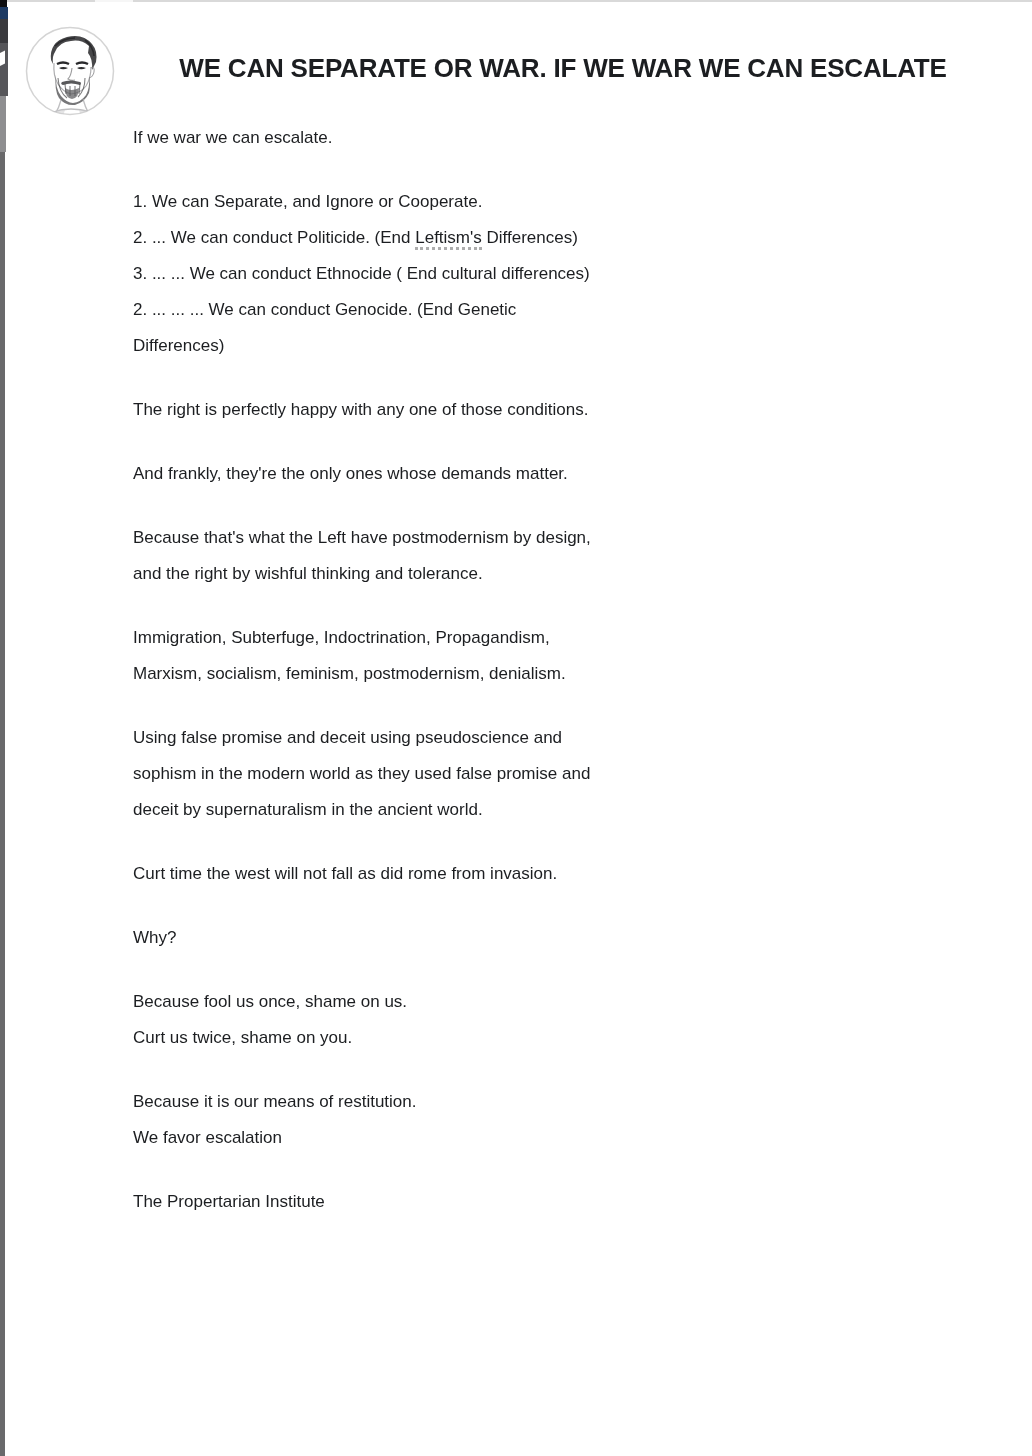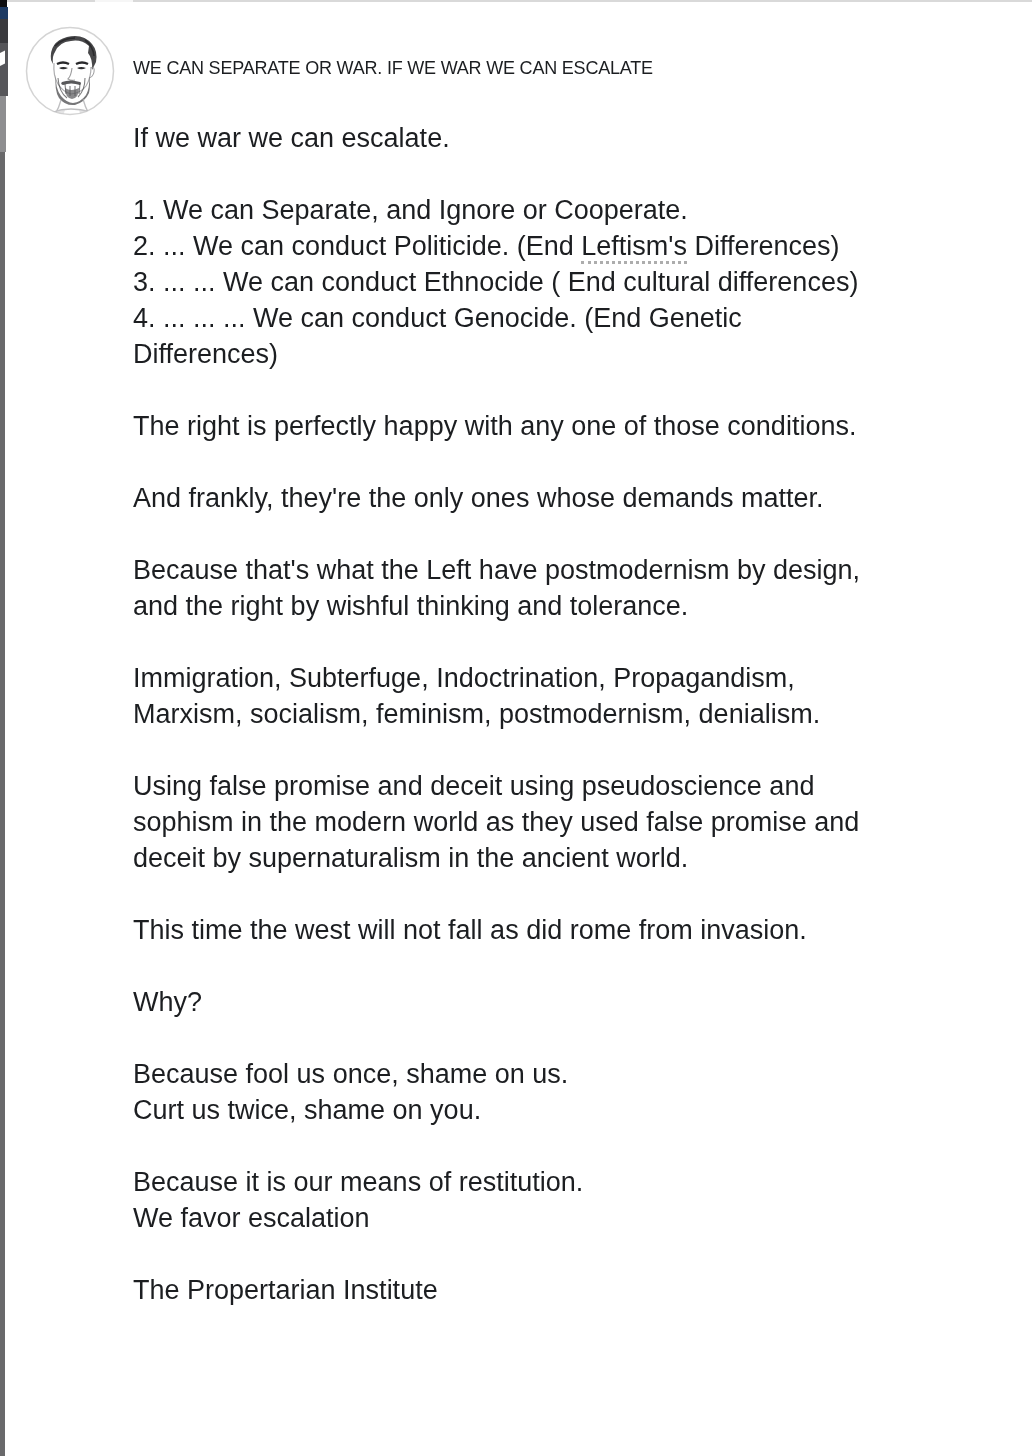--- a/index.html
+++ b/index.html
@@ -31,25 +31,25 @@
   .avatar-wrap {
     position: absolute; left: 25px; top: 26px; width: 90px; height: 90px;
     border-radius: 50%;
   }
   .avatar-wrap svg { display: block; }
 
   .content {
     position: absolute; left: 133px; top: 50px; width: 860px;
   }
   .post-title {
-    font-size: 18px; line-height: 36px; font-weight: 400;
-    letter-spacing: -0.2px; white-space: nowrap;
+    font-size: 26px; line-height: 36px; font-weight: 700;
+    letter-spacing: -0.2px; white-space: nowrap; text-align: center;
   }
-  .post-body { margin-top: 34px; font-size: 27px; line-height: 36px; }
-  .block + .block { margin-top: 36px; }
+  .post-body { margin-top: 34px; font-size: 17px; line-height: 36px; }
+  .block + .block { margin-top: 28px; }
   .line { white-space: nowrap; min-height: 36px; }
   .spellcheck {
     border-bottom: 3px dotted #adadad;
     padding-bottom: 0px;
   }
 </style>
 </head>
 <body>
 
 <div class="top-edge">
@@ -105,21 +105,21 @@
 <div class="content">
   <div class="post-title">WE CAN SEPARATE OR WAR. IF WE WAR WE CAN ESCALATE</div>
   <div class="post-body" id="post-body">
       <div class="block">
         <div class="line">If we war we can escalate.</div>
       </div>
       <div class="block">
         <div class="line">1. We can Separate, and Ignore or Cooperate.</div>
         <div class="line">2. ... We can conduct Politicide. (End <span class="spellcheck">Leftism's</span> Differences)</div>
         <div class="line">3. ... ... We can conduct Ethnocide ( End cultural differences)</div>
-        <div class="line">4. ... ... ... We can conduct Genocide. (End Genetic</div>
+        <div class="line">2. ... ... ... We can conduct Genocide. (End Genetic</div>
         <div class="line">Differences)</div>
       </div>
       <div class="block">
         <div class="line">The right is perfectly happy with any one of those conditions.</div>
       </div>
       <div class="block">
         <div class="line">And frankly, they're the only ones whose demands matter.</div>
       </div>
       <div class="block">
         <div class="line">Because that's what the Left have postmodernism by design,</div>
@@ -128,21 +128,21 @@
       <div class="block">
         <div class="line">Immigration, Subterfuge, Indoctrination, Propagandism,</div>
         <div class="line">Marxism, socialism, feminism, postmodernism, denialism.</div>
       </div>
       <div class="block">
         <div class="line">Using false promise and deceit using pseudoscience and</div>
         <div class="line">sophism in the modern world as they used false promise and</div>
         <div class="line">deceit by supernaturalism in the ancient world.</div>
       </div>
       <div class="block">
-        <div class="line">This time the west will not fall as did rome from invasion.</div>
+        <div class="line">Curt time the west will not fall as did rome from invasion.</div>
       </div>
       <div class="block">
         <div class="line">Why?</div>
       </div>
       <div class="block">
         <div class="line">Because fool us once, shame on us.</div>
         <div class="line">Curt us twice, shame on you.</div>
       </div>
       <div class="block">
         <div class="line">Because it is our means of restitution.</div>

